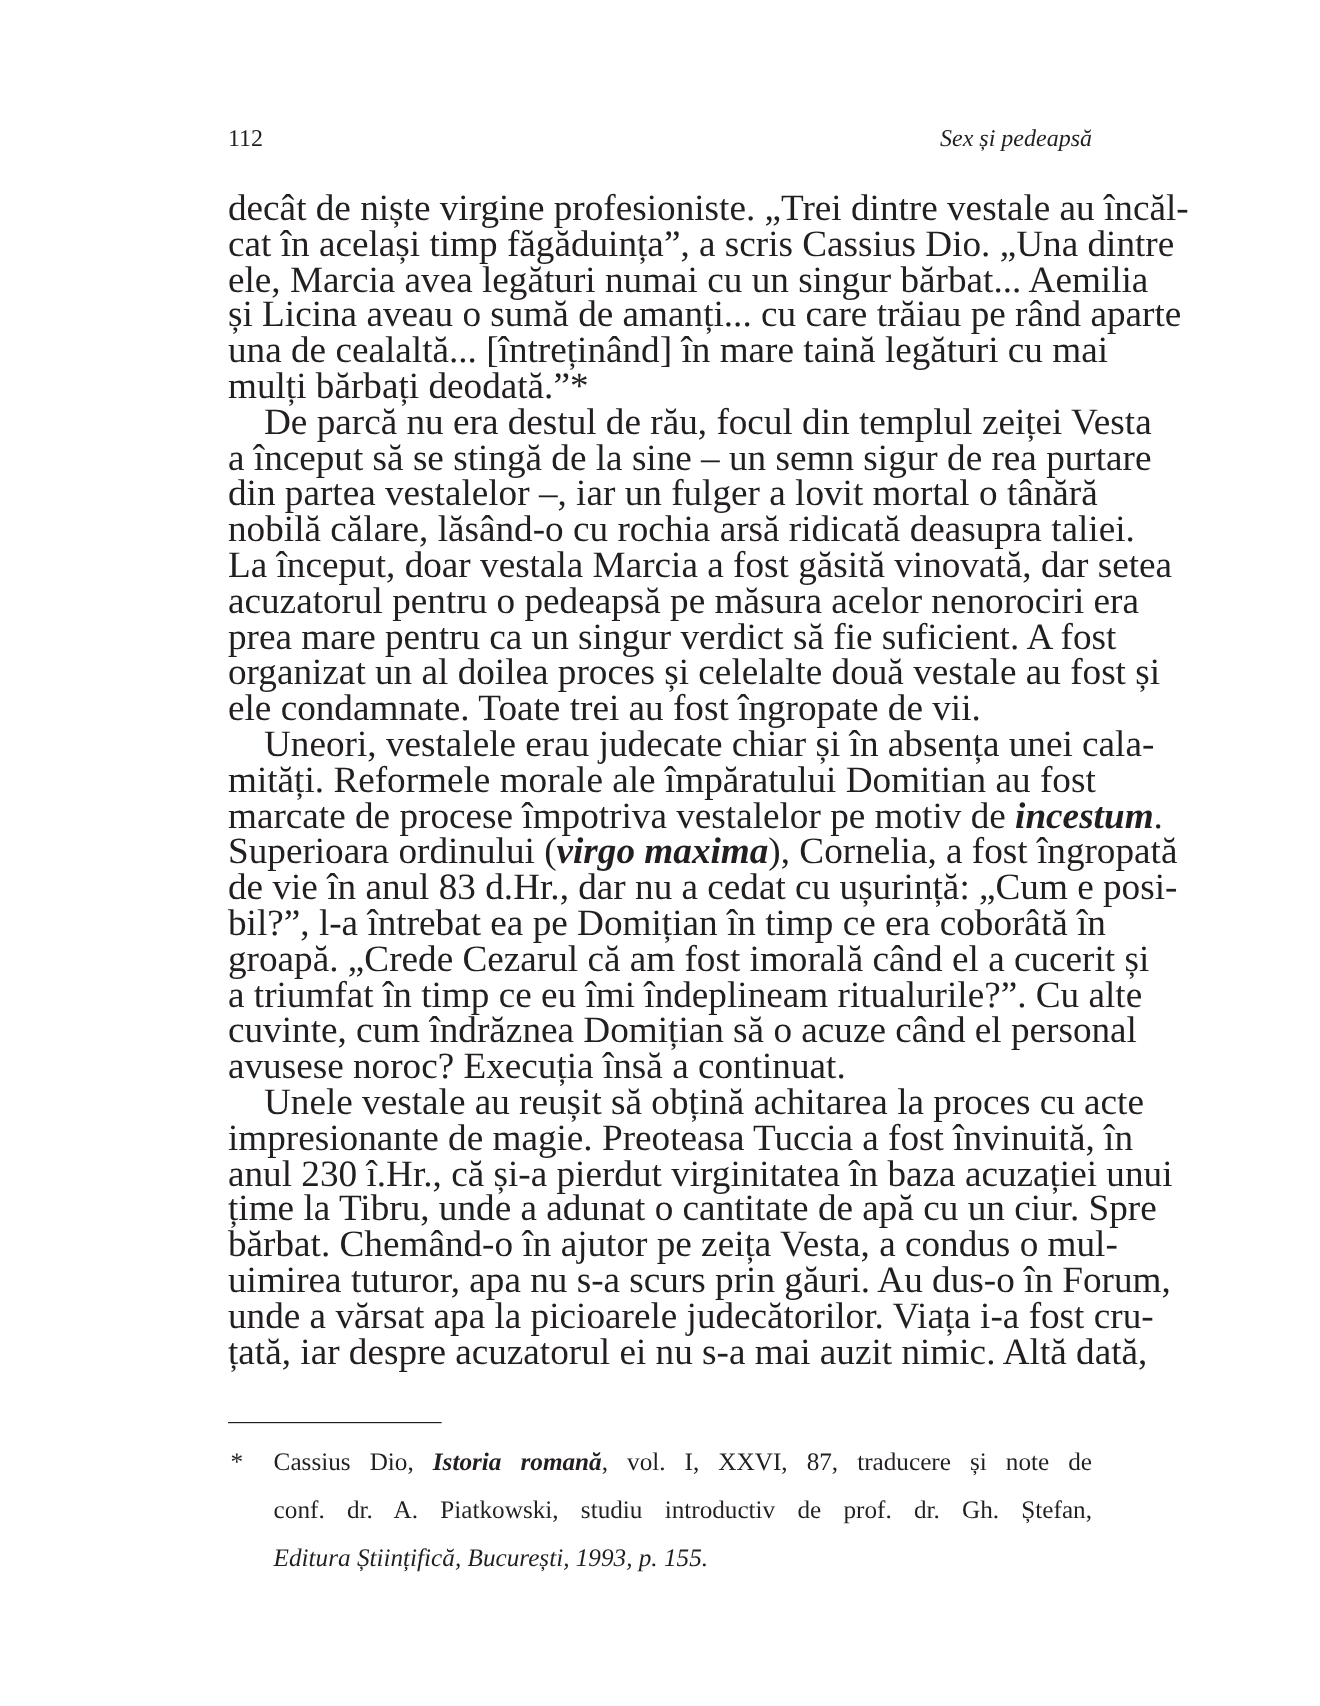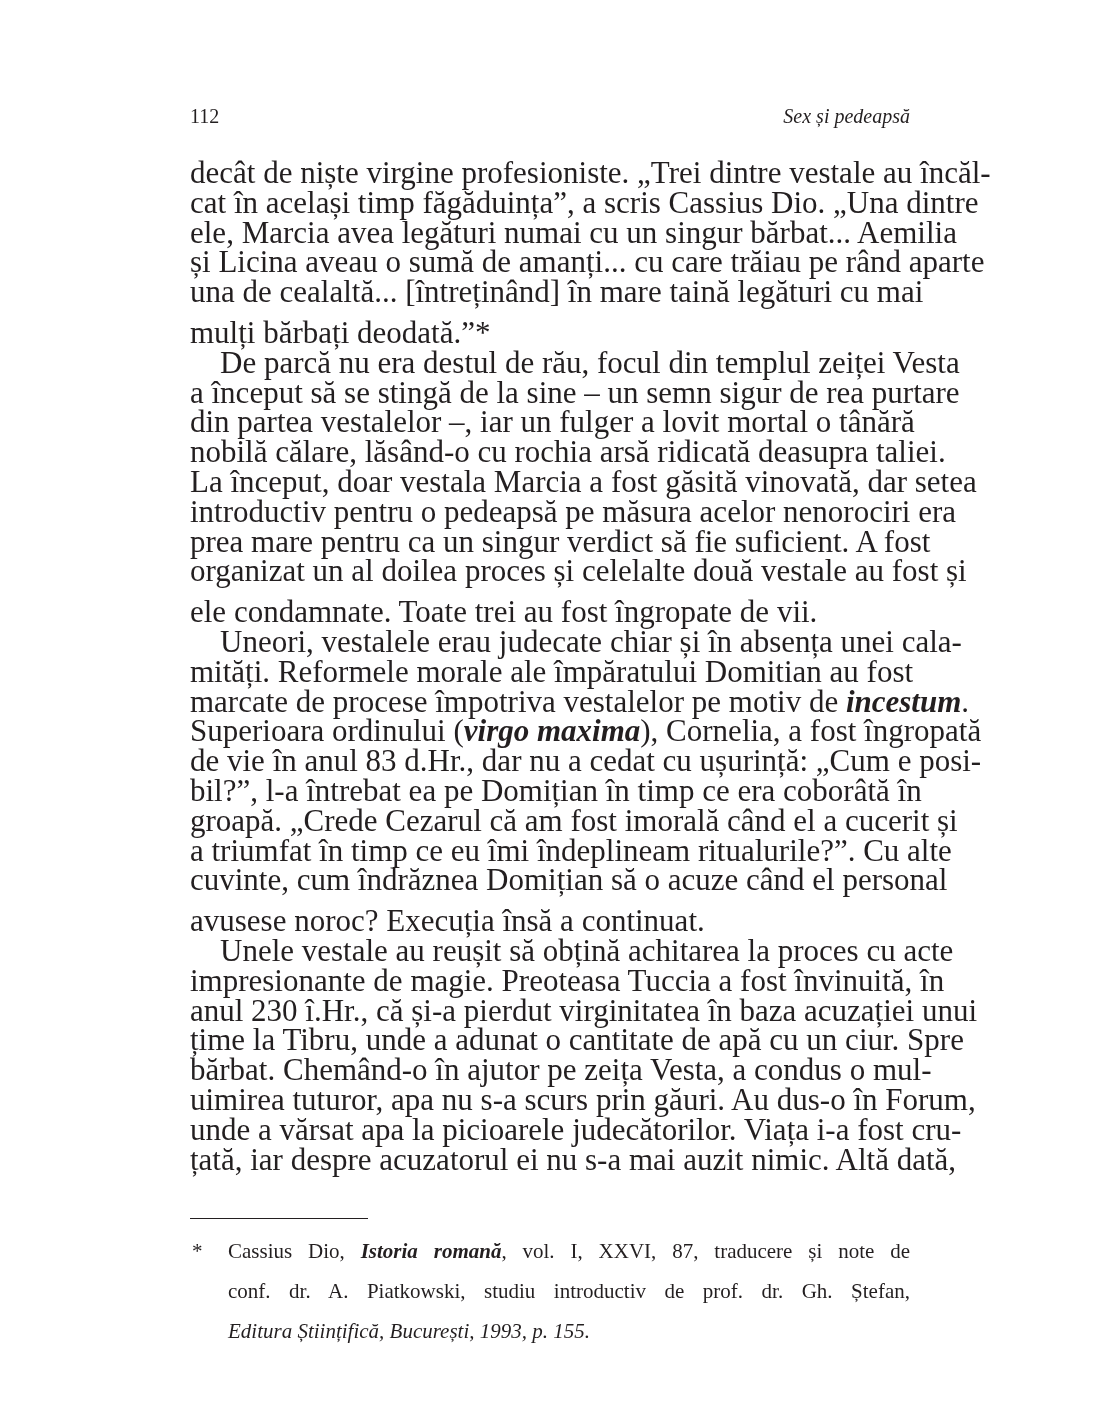--- a/index.html
+++ b/index.html
@@ -14,21 +14,21 @@
     font-size: 20px; height: 40px; line-height: 40px;
   }
   .header .title { font-style: italic; }
   .body {
     margin-top: 22px;
     font-size: 31px; line-height: 29.8px;
     text-align: justify;
     hyphens: manual;
   }
   .body .line { display: block; text-align: justify; text-align-last: justify; white-space: nowrap; }
-  .body .line.last { text-align-last: left; margin-top: 11px; }
+  .body .line.last { text-align-last: left; }
   .body .line.ind { padding-left: 30px; }
   .rule { margin-top: 44px; width: 178px; height: 0; border-top: 1.5px solid #231f20; }
   .footnote {
     margin-top: 18px; font-size: 21px; line-height: 28px; position: relative; padding-left: 38px;
   }
   .footnote .mark { position: absolute; left: 2px; top: 0; }
   .footnote .line { display: block; text-align: justify; text-align-last: justify; white-space: nowrap; margin-top: 12px; }
   .footnote .line.last { text-align-last: left; font-style: italic; }
   em { font-style: italic; font-weight: bold; }
 </style>
@@ -49,21 +49,21 @@
         <span class="line">și Licina aveau o sumă de amanți... cu care trăiau pe rând aparte</span>
         <span class="line">una de cealaltă... [întreținând] în mare taină legături cu mai</span>
         <span class="line last">mulți bărbați deodată.”*</span>
       </div>
       <div>
         <span class="line ind">De parcă nu era destul de rău, focul din templul zeiței Vesta</span>
         <span class="line">a început să se stingă de la sine – un semn sigur de rea purtare</span>
         <span class="line">din partea vestalelor –, iar un fulger a lovit mortal o tânără</span>
         <span class="line">nobilă călare, lăsând-o cu rochia arsă ridicată deasupra taliei.</span>
         <span class="line">La început, doar vestala Marcia a fost găsită vinovată, dar setea</span>
-        <span class="line">introductiv pentru o pedeapsă pe măsura acelor nenorociri era</span>
+        <span class="line">acuzatorul pentru o pedeapsă pe măsura acelor nenorociri era</span>
         <span class="line">prea mare pentru ca un singur verdict să fie suficient. A fost</span>
         <span class="line">organizat un al doilea proces și celelalte două vestale au fost și</span>
         <span class="line last">ele condamnate. Toate trei au fost îngropate de vii.</span>
       </div>
       <div>
         <span class="line ind">Uneori, vestalele erau judecate chiar și în absența unei cala-</span>
         <span class="line">mități. Reformele morale ale împăratului Domitian au fost</span>
         <span class="line">marcate de procese împotriva vestalelor pe motiv de <em>incestum</em>.</span>
         <span class="line">Superioara ordinului (<em>virgo maxima</em>), Cornelia, a fost îngropată</span>
         <span class="line">de vie în anul 83 d.Hr., dar nu a cedat cu ușurință: „Cum e posi-</span>

